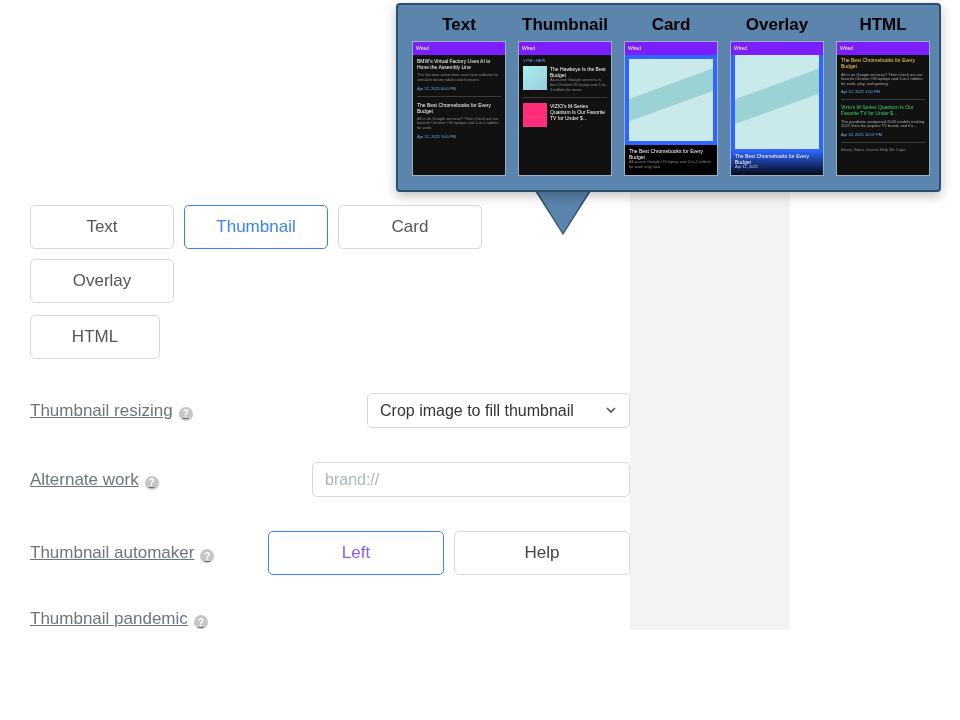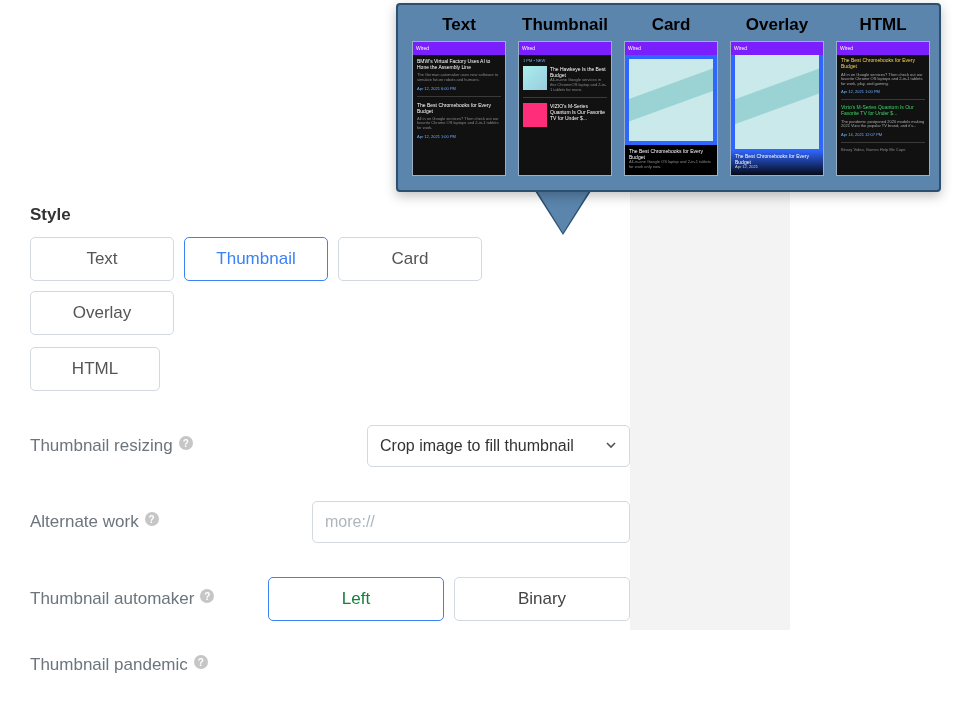--- a/index.html
+++ b/index.html
@@ -171,37 +171,38 @@
   .form-row {
     display: flex;
     align-items: center;
     margin-top: 34px;
   }
   .form-label {
     color: #6c757d;
     font-size: 17px;
     width: 240px;
     display: flex;
-    align-items: flex-start;
+    align-items: flex-end;
     gap: 6px;
+    text-decoration: underline;
   }
   .help {
     display: inline-flex;
     align-items: center;
     justify-content: center;
     width: 14px; height: 14px;
     border-radius: 50%;
     background: #c6c6c6;
     color: #fff;
     font-size: 10px;
     font-weight: 700;
     cursor: help;
   }
   .select, .textinput {
-    height: 42px;
+    height: 35px;
     border: 1px solid #d4d9df;
     border-radius: 5px;
     background: #fff;
     font-size: 16px;
     color: #333;
     padding: 0 36px 0 12px;
   }
   .select {
     width: 263px;
     position: relative;
@@ -236,21 +237,21 @@
     border-radius: 5px;
     display: flex;
     align-items: center;
     justify-content: center;
     font-size: 17px;
     color: #444;
     cursor: pointer;
   }
   .seg .opt.selected {
     border-color: #3b82f6;
-    color: #15803d;
+    color: #8b5cf6;
   }
 
   svg.chev-svg { width: 12px; height: 12px; }
 </style>
 </head>
 <body>
 
 <div class="popover">
   <div class="popover-col">
     <div class="popover-col-label">Text</div>
@@ -340,21 +341,20 @@
     </div>
   </div>
 </div>
 <div class="popover-arrow outer"></div>
 <div class="popover-arrow"></div>
 
 <div class="side-area"></div>
 
 <div class="panel">
 
-  <div class="label-strong">Style</div>
 
   <div class="btn-row">
     <div class="btn wide">
         <span>Text</span>
       </div>
     <div class="btn wide selected">
         <span>Thumbnail</span>
       </div>
     <div class="btn wide">
         <span>Card</span>
@@ -383,35 +383,35 @@
       </span>
     </div>
   </div>
 
   <div class="form-row">
     <div class="form-label">
       <span>Alternate work</span>
       <span class="help">?</span>
     </div>
     <div class="textinput placeholder" style="width:318px;flex:none">
-      <span>more://</span>
+      <span>brand://</span>
     </div>
   </div>
 
   <div class="form-row">
     <div class="form-label" style="width:222px">
       <span>Thumbnail automaker</span>
       <span class="help">?</span>
     </div>
     <div class="seg">
       <div class="opt selected">
           <span>Left</span>
         </div>
       <div class="opt">
-          <span>Binary</span>
+          <span>Help</span>
         </div>
     </div>
   </div>
 
   <div class="form-row">
     <div class="form-label">
       <span>Thumbnail pandemic</span>
       <span class="help">?</span>
     </div>
   </div>

